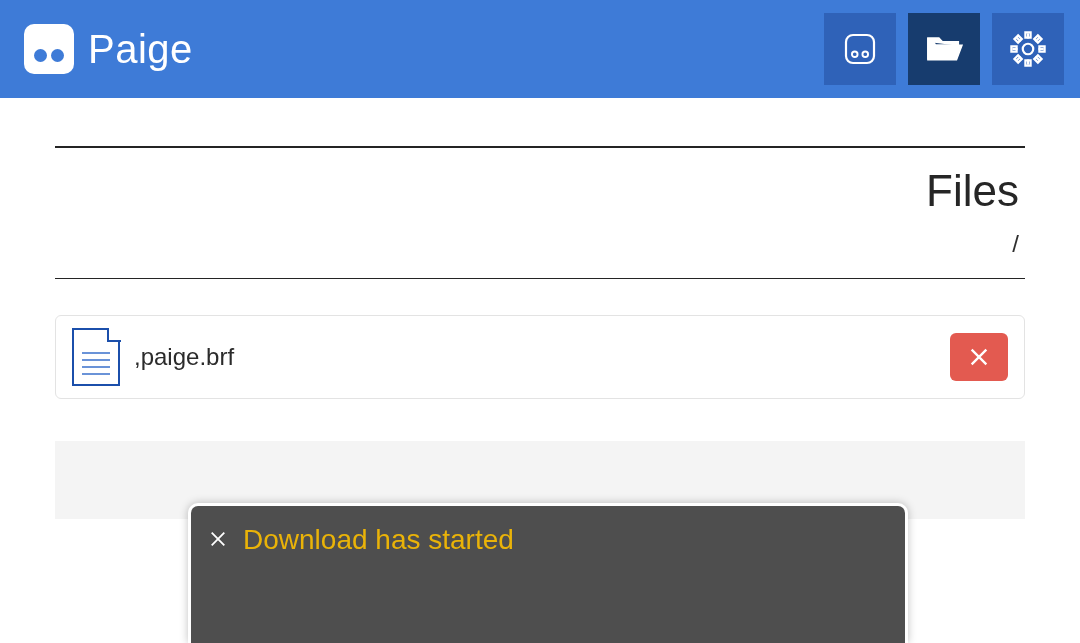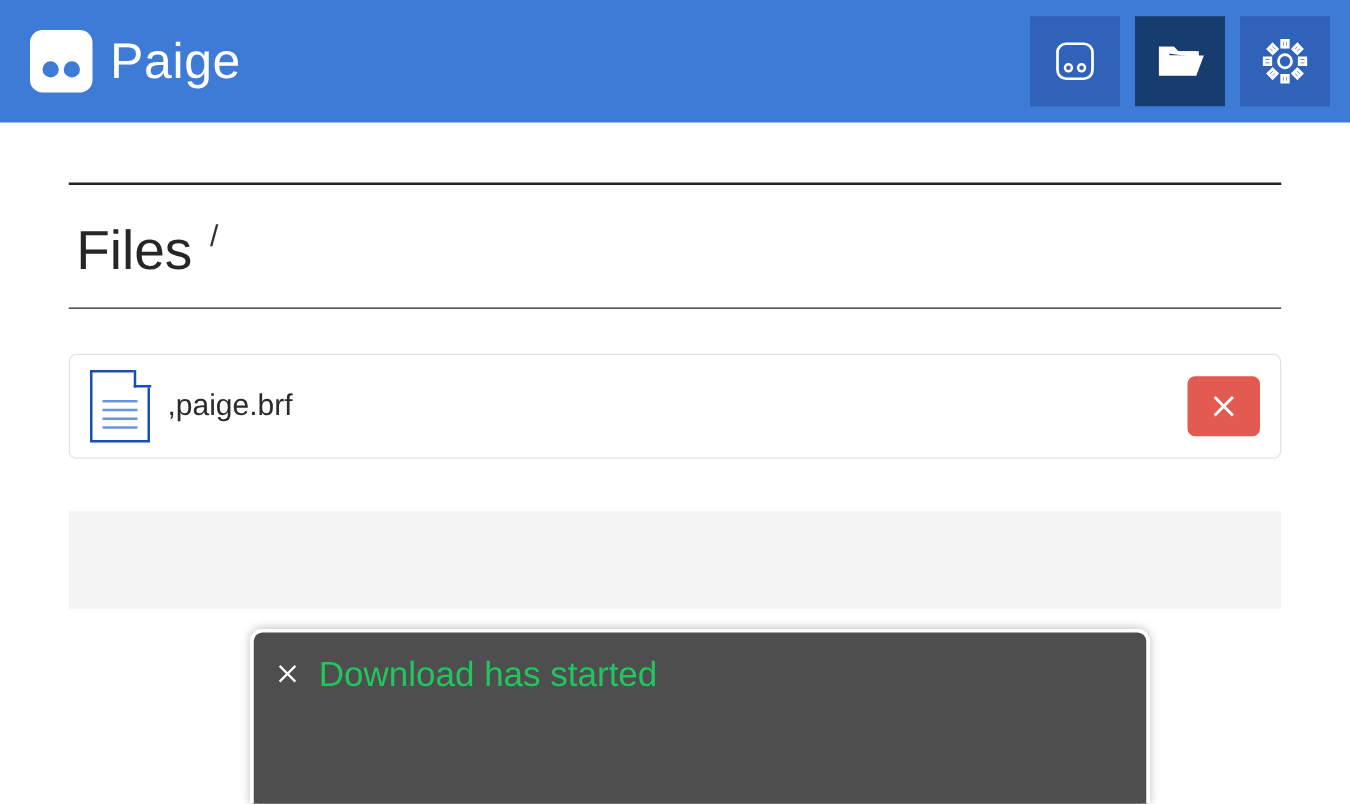--- a/index.html
+++ b/index.html
@@ -59,23 +59,24 @@
   
   .main {
     width: 970px;
     margin: 0 auto;
     padding-top: 48px;
   }
   .section-rule { border: none; border-top: 2px solid #242424; margin: 0; }
   .section-rule.thin { border-top: 1.5px solid #242424; }
   .section-title-row {
     display: flex;
-    align-items: flex-start;
-    gap: 14px;
-    padding: 28px 6px 20px 6px;
+    align-items: flex-end;
+    gap: 14px;
+    padding: 18px 6px 20px 6px;
+    flex-direction: column;
   }
   .section-title {
     font-size: 44px;
     font-weight: 400;
     color: #262626;
   }
   .breadcrumb-sep {
     font-size: 24px;
     color: #2f2f2f;
   }
@@ -130,29 +131,29 @@
 
   .empty-band {
     margin-top: 42px;
     height: 78px;
     background: #f4f4f4;
   }
 
   
   .toast {
     position: absolute;
-    left: 200px;
+    left: 188px;
     bottom: 0;
     width: 720px;
     height: 140px;
     background: #4e4e4e;
     border: 3px solid #fff;
     border-bottom: none;
     border-radius: 10px 10px 0 0;
-    color: #22c55e;
+    color: #eab308;
     padding: 18px 18px;
     box-shadow: 0 0 8px rgba(0,0,0,0.25);
     display: flex;
     align-items: flex-start;
     gap: 14px;
   }
   .toast-close {
     width: 20px; height: 20px;
     cursor: pointer;
     margin-top: 6px;

